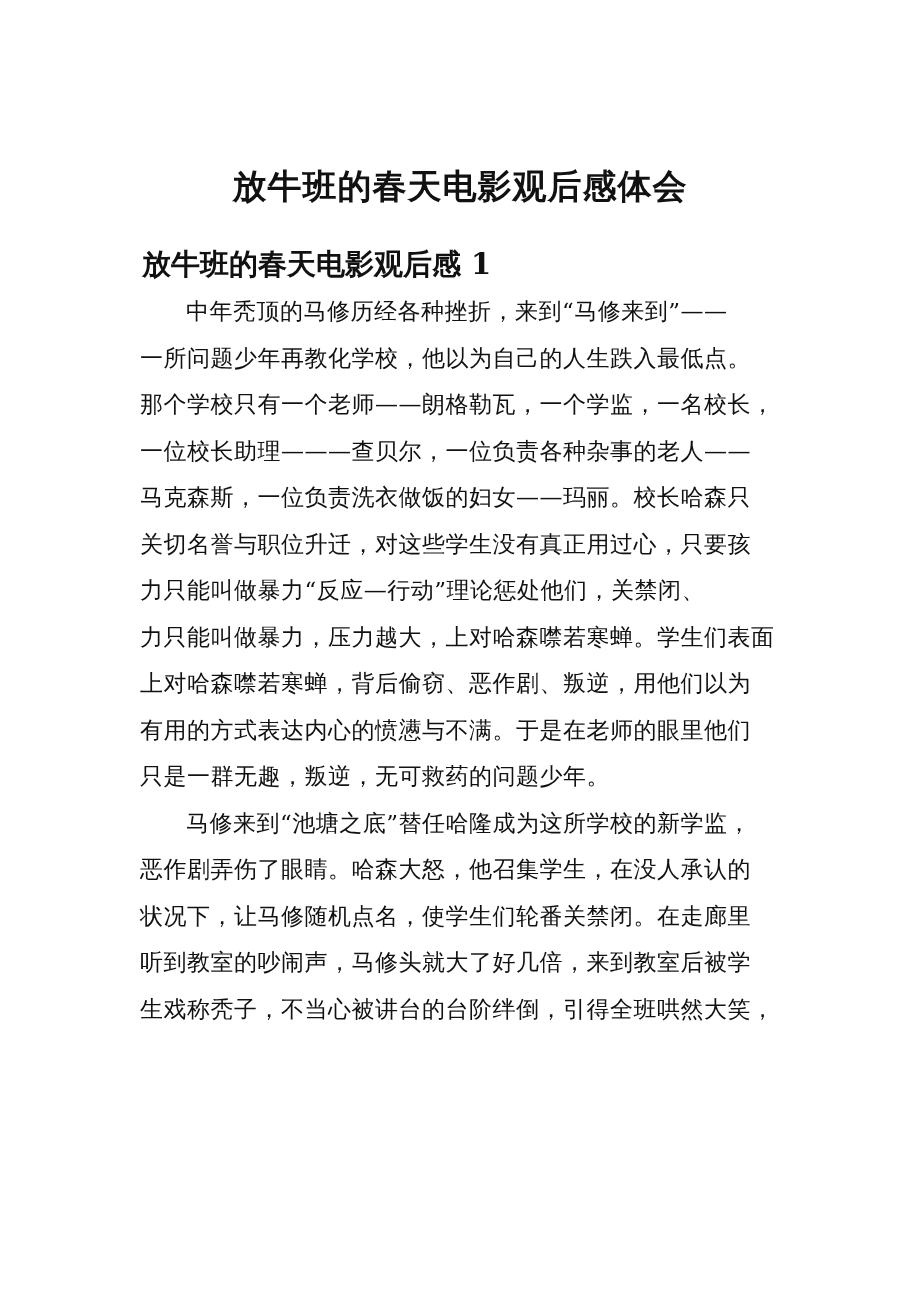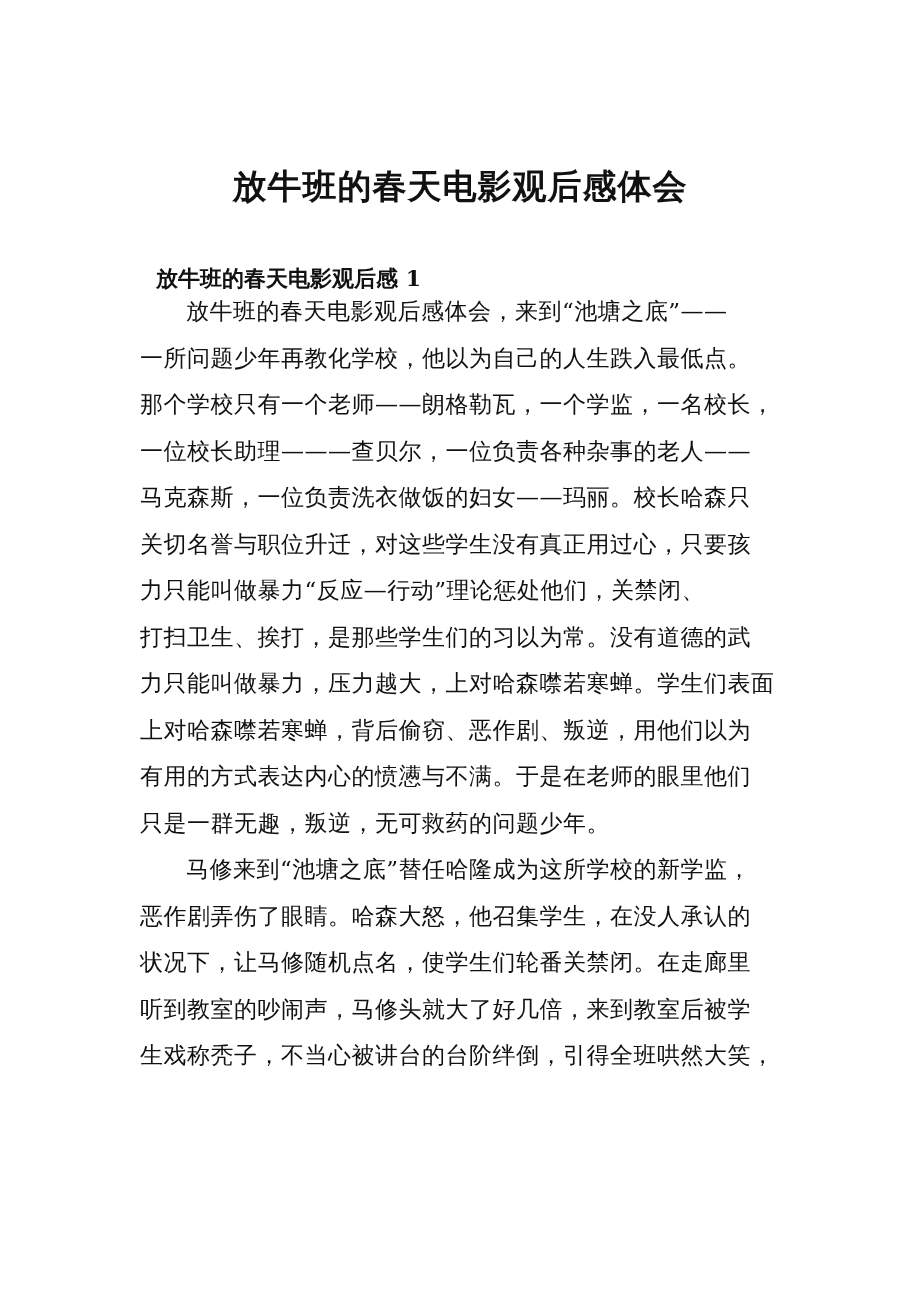--- a/index.html
+++ b/index.html
@@ -32,23 +32,23 @@
     font-weight: bold;
     font-size: 34px;
     line-height: 56px;
     letter-spacing: 1px;
     margin: 0;
   }
   .subheading {
     position: absolute;
     left: 140px;
     top: 226px;
-    font-size: 22px;
+    font-size: 29px;
     line-height: 40px;
-    margin: 16px;
+    margin: 2px;
     white-space: nowrap;
   }
   .body-lines {
     position: absolute;
     left: 140px;
     top: 272px;
     width: 660px;
   }
   .line {
     display: block;
@@ -62,28 +62,27 @@
     padding-left: 46px;
   }
 </style>
 </head>
 <body>
 
 <div class="page">
   <h1 class="title">放牛班的春天电影观后感体会</h1>
   <h2 class="subheading">放牛班的春天电影观后感 1</h2>
   <div class="body-lines" id="body-lines">
-      <span class="line indent">放牛班的春天电影观后感体会，来到“池塘之底”——</span>
+      <span class="line indent">中年秃顶的马修历经各种挫折，来到“马修来到”——</span>
       <span class="line">一所问题少年再教化学校，他以为自己的人生跌入最低点。</span>
       <span class="line">那个学校只有一个老师——朗格勒瓦，一个学监，一名校长，</span>
       <span class="line">一位校长助理———查贝尔，一位负责各种杂事的老人——</span>
       <span class="line">马克森斯，一位负责洗衣做饭的妇女——玛丽。校长哈森只</span>
       <span class="line">关切名誉与职位升迁，对这些学生没有真正用过心，只要孩</span>
       <span class="line">力只能叫做暴力“反应—行动”理论惩处他们，关禁闭、</span>
-      <span class="line">打扫卫生、挨打，是那些学生们的习以为常。没有道德的武</span>
       <span class="line">力只能叫做暴力，压力越大，上对哈森噤若寒蝉。学生们表面</span>
       <span class="line">上对哈森噤若寒蝉，背后偷窃、恶作剧、叛逆，用他们以为</span>
       <span class="line">有用的方式表达内心的愤懑与不满。于是在老师的眼里他们</span>
       <span class="line">只是一群无趣，叛逆，无可救药的问题少年。</span>
       <span class="line indent">马修来到“池塘之底”替任哈隆成为这所学校的新学监，</span>
       <span class="line">恶作剧弄伤了眼睛。哈森大怒，他召集学生，在没人承认的</span>
       <span class="line">状况下，让马修随机点名，使学生们轮番关禁闭。在走廊里</span>
       <span class="line">听到教室的吵闹声，马修头就大了好几倍，来到教室后被学</span>
       <span class="line">生戏称秃子，不当心被讲台的台阶绊倒，引得全班哄然大笑，</span>
     </div>

